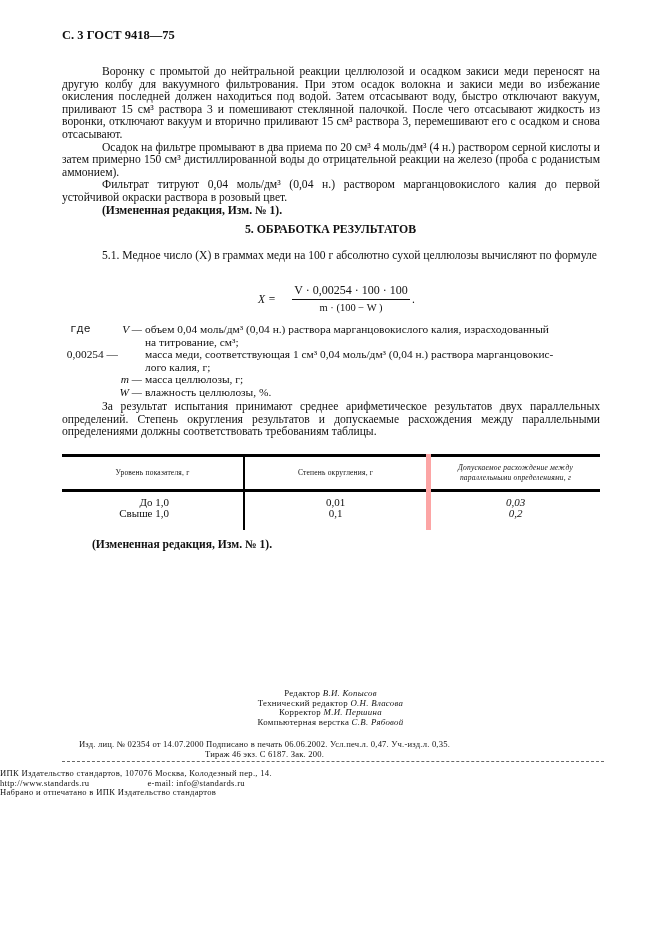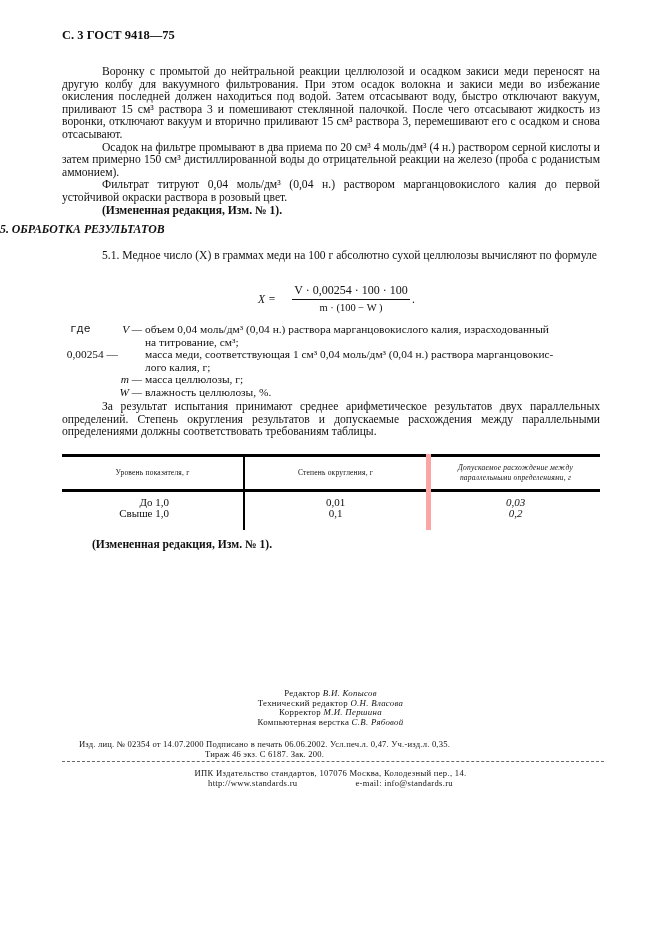--- a/index.html
+++ b/index.html
@@ -3,21 +3,21 @@
 <meta charset="utf-8">
 <style>
   html,body{margin:0;padding:0;background:#fff;}
   body{width:661px;height:936px;position:relative;overflow:hidden;
        font-family:"Liberation Serif","DejaVu Serif",serif;color:#111;}
   .abs{position:absolute;}
   .hdr{left:62px;top:28px;font-weight:bold;font-size:12.5px;}
   .para{position:absolute;left:62px;width:538px;font-size:11.6px;line-height:12.6px;text-align:justify;}
   .para p{margin:0;text-indent:40px;}
   .bold{font-weight:bold;}
-  .section{position:absolute;left:0;width:661px;top:222px;text-align:left;font-weight:bold;font-size:11.8px;font-style:italic;}
+  .section{position:absolute;left:0;width:661px;top:222px;text-align:center;font-weight:bold;font-size:11.8px;}
   .formula{position:absolute;top:283px;left:258px;font-size:11.5px;font-style:normal;}
   .formula .lhs{position:absolute;left:0;top:10px;white-space:nowrap;}
   .formula .frac{position:absolute;left:34px;top:0;text-align:center;width:118px;}
   .formula .num{border-bottom:1px solid #111;padding-bottom:1px;white-space:nowrap;font-size:12px;}
   .formula .den{padding-top:2px;white-space:nowrap;font-size:10.5px;}
   .formula .tail{position:absolute;left:154px;top:10px;}
   i{font-style:italic;}
   .where{position:absolute;left:62px;top:323px;width:540px;font-size:11.4px;line-height:12.6px;}
   .where .row{position:relative;height:12.6px;white-space:nowrap;}
   .where .sym{position:absolute;text-align:right;width:80px;left:0;}
@@ -29,21 +29,21 @@
   table.tbl th.c1,table.tbl td.c1{width:179px;}
   table.tbl th.c2,table.tbl td.c2{width:179px;border-left:2px solid #000;}
   table.tbl th.c3,table.tbl td.c3{border-left:5px solid #fca5a5;font-style:italic;}
   table.tbl td.c1 div{text-align:right;padding-right:73px;}
   table.tbl td.c1 div.l2{padding-right:73px;}
   .amend2{position:absolute;left:92px;top:538px;font-weight:bold;font-size:11.6px;}
   .credits{position:absolute;left:0;width:661px;top:689px;text-align:center;font-size:8.8px;line-height:9.6px;letter-spacing:0.3px;}
   .credits i{font-style:italic;}
   .pubinfo{position:absolute;left:0;width:529px;top:740px;text-align:center;font-size:8.6px;line-height:9.6px;letter-spacing:0.2px;}
   .rule{position:absolute;left:62px;width:542px;top:761px;border-top:1px dashed #666;}
-  .pub2{position:absolute;left:0;width:661px;top:769px;text-align:center;font-size:8.6px;line-height:9.6px;letter-spacing:0.3px;}
+  .pub2{position:absolute;left:0;width:661px;top:769px;font-size:8.6px;line-height:9.6px;letter-spacing:0.3px;}
   .pub2 .gap{display:inline-block;width:58px;}
 </style>
 </head>
 <body>
 
 <div class="abs hdr">С. 3 ГОСТ 9418—75</div>
 
 <div class="para" style="top:66px;">
   <p>Воронку с промытой до нейтральной реакции целлюлозой и осадком закиси меди переносят на другую колбу для вакуумного фильтрования. При этом осадок волокна и закиси меди во избежание окисления последней должен находиться под водой. Затем отсасывают воду, быстро отключают вакуум, приливают 15 см³ раствора 3 и помешивают стеклянной палочкой. После чего отсасывают жидкость из воронки, отключают вакуум и вторично приливают 15 см³ раствора 3, перемешивают его с осадком и снова отсасывают.</p>
   <p>Осадок на фильтре промывают в два приема по 20 см³ 4 моль/дм³ (4 н.) раствором серной кислоты и затем примерно 150 см³ дистиллированной воды до отрицательной реакции на железо (проба с роданистым аммонием).</p>
@@ -136,13 +136,14 @@
 <div class="pubinfo">
   <div>Изд. лиц. № 02354 от 14.07.2000 Подписано в печать 06.06.2002. Усл.печ.л. 0,47. Уч.-изд.л. 0,35.</div>
   <div>Тираж  46 экз. С 6187. Зак. 200.</div>
 </div>
 
 <div class="rule"></div>
 
 <div class="pub2">
   <div>ИПК Издательство стандартов, 107076 Москва, Колодезный пер., 14.</div>
   <div><span>http://www.standards.ru</span><span class="gap"></span><span>e-mail: info@standards.ru</span></div>
+  <div>Набрано и отпечатано в ИПК Издательство стандартов</div>
 </div>
 
 </body></html>

